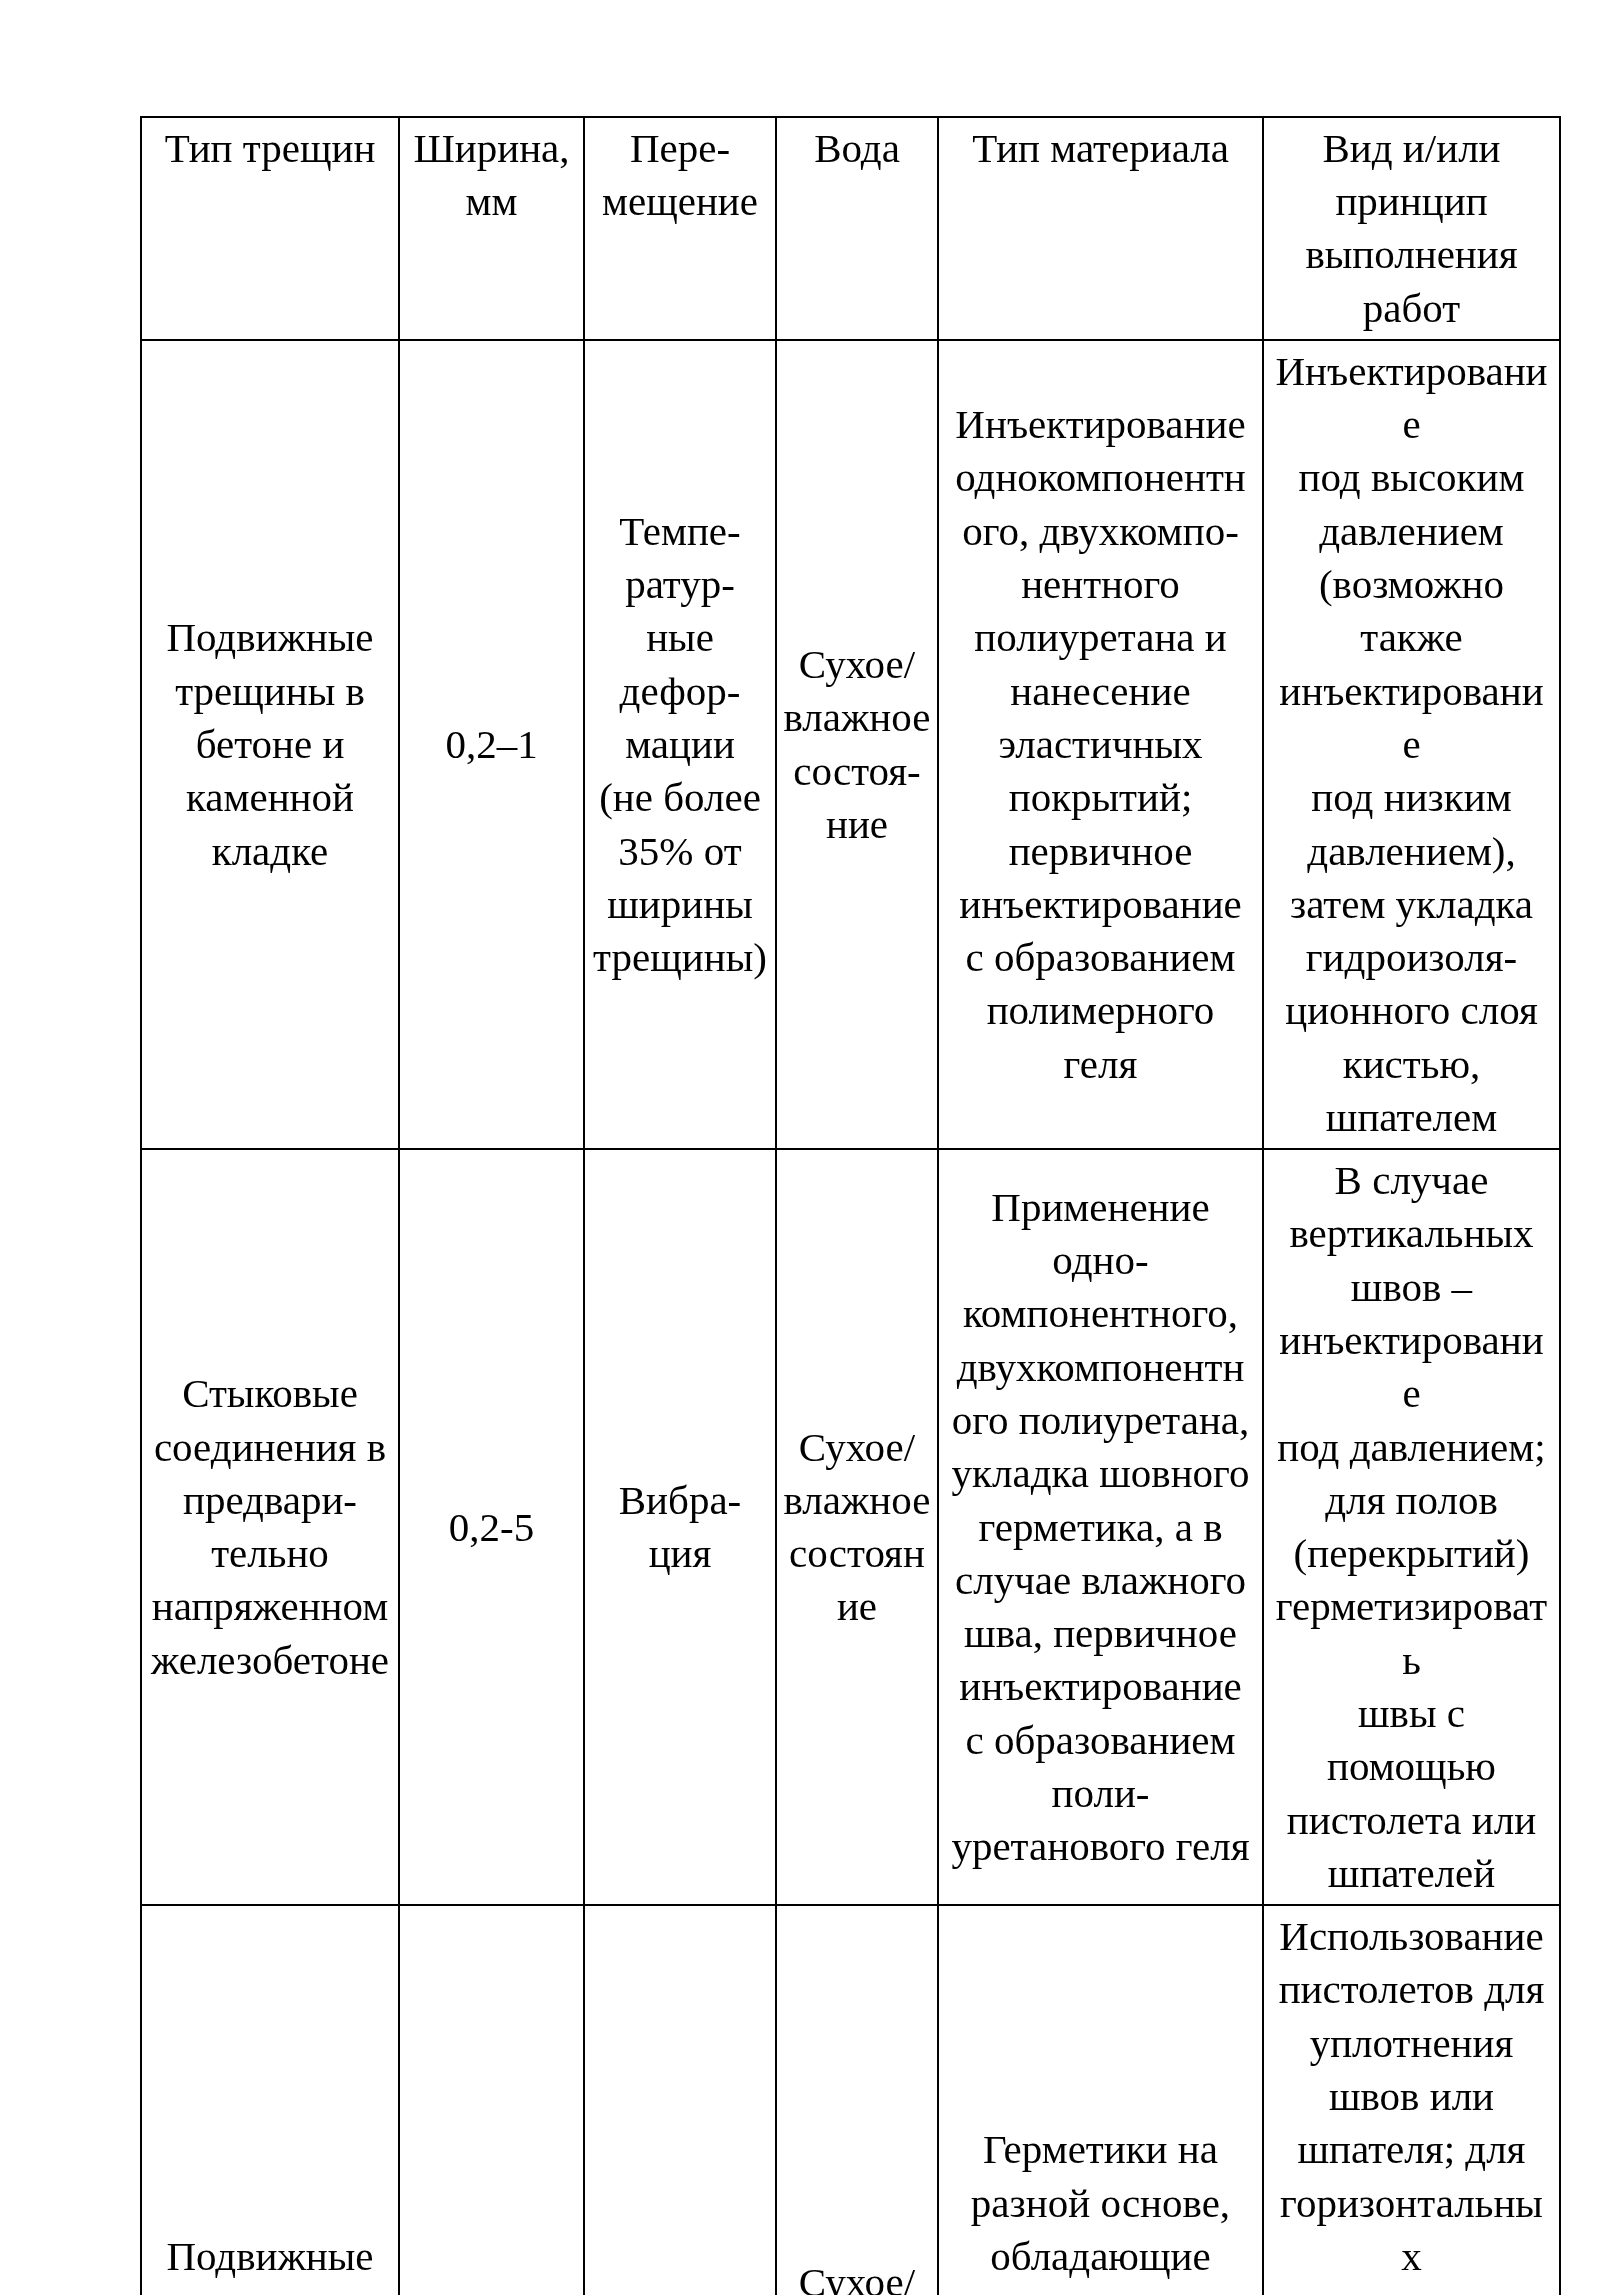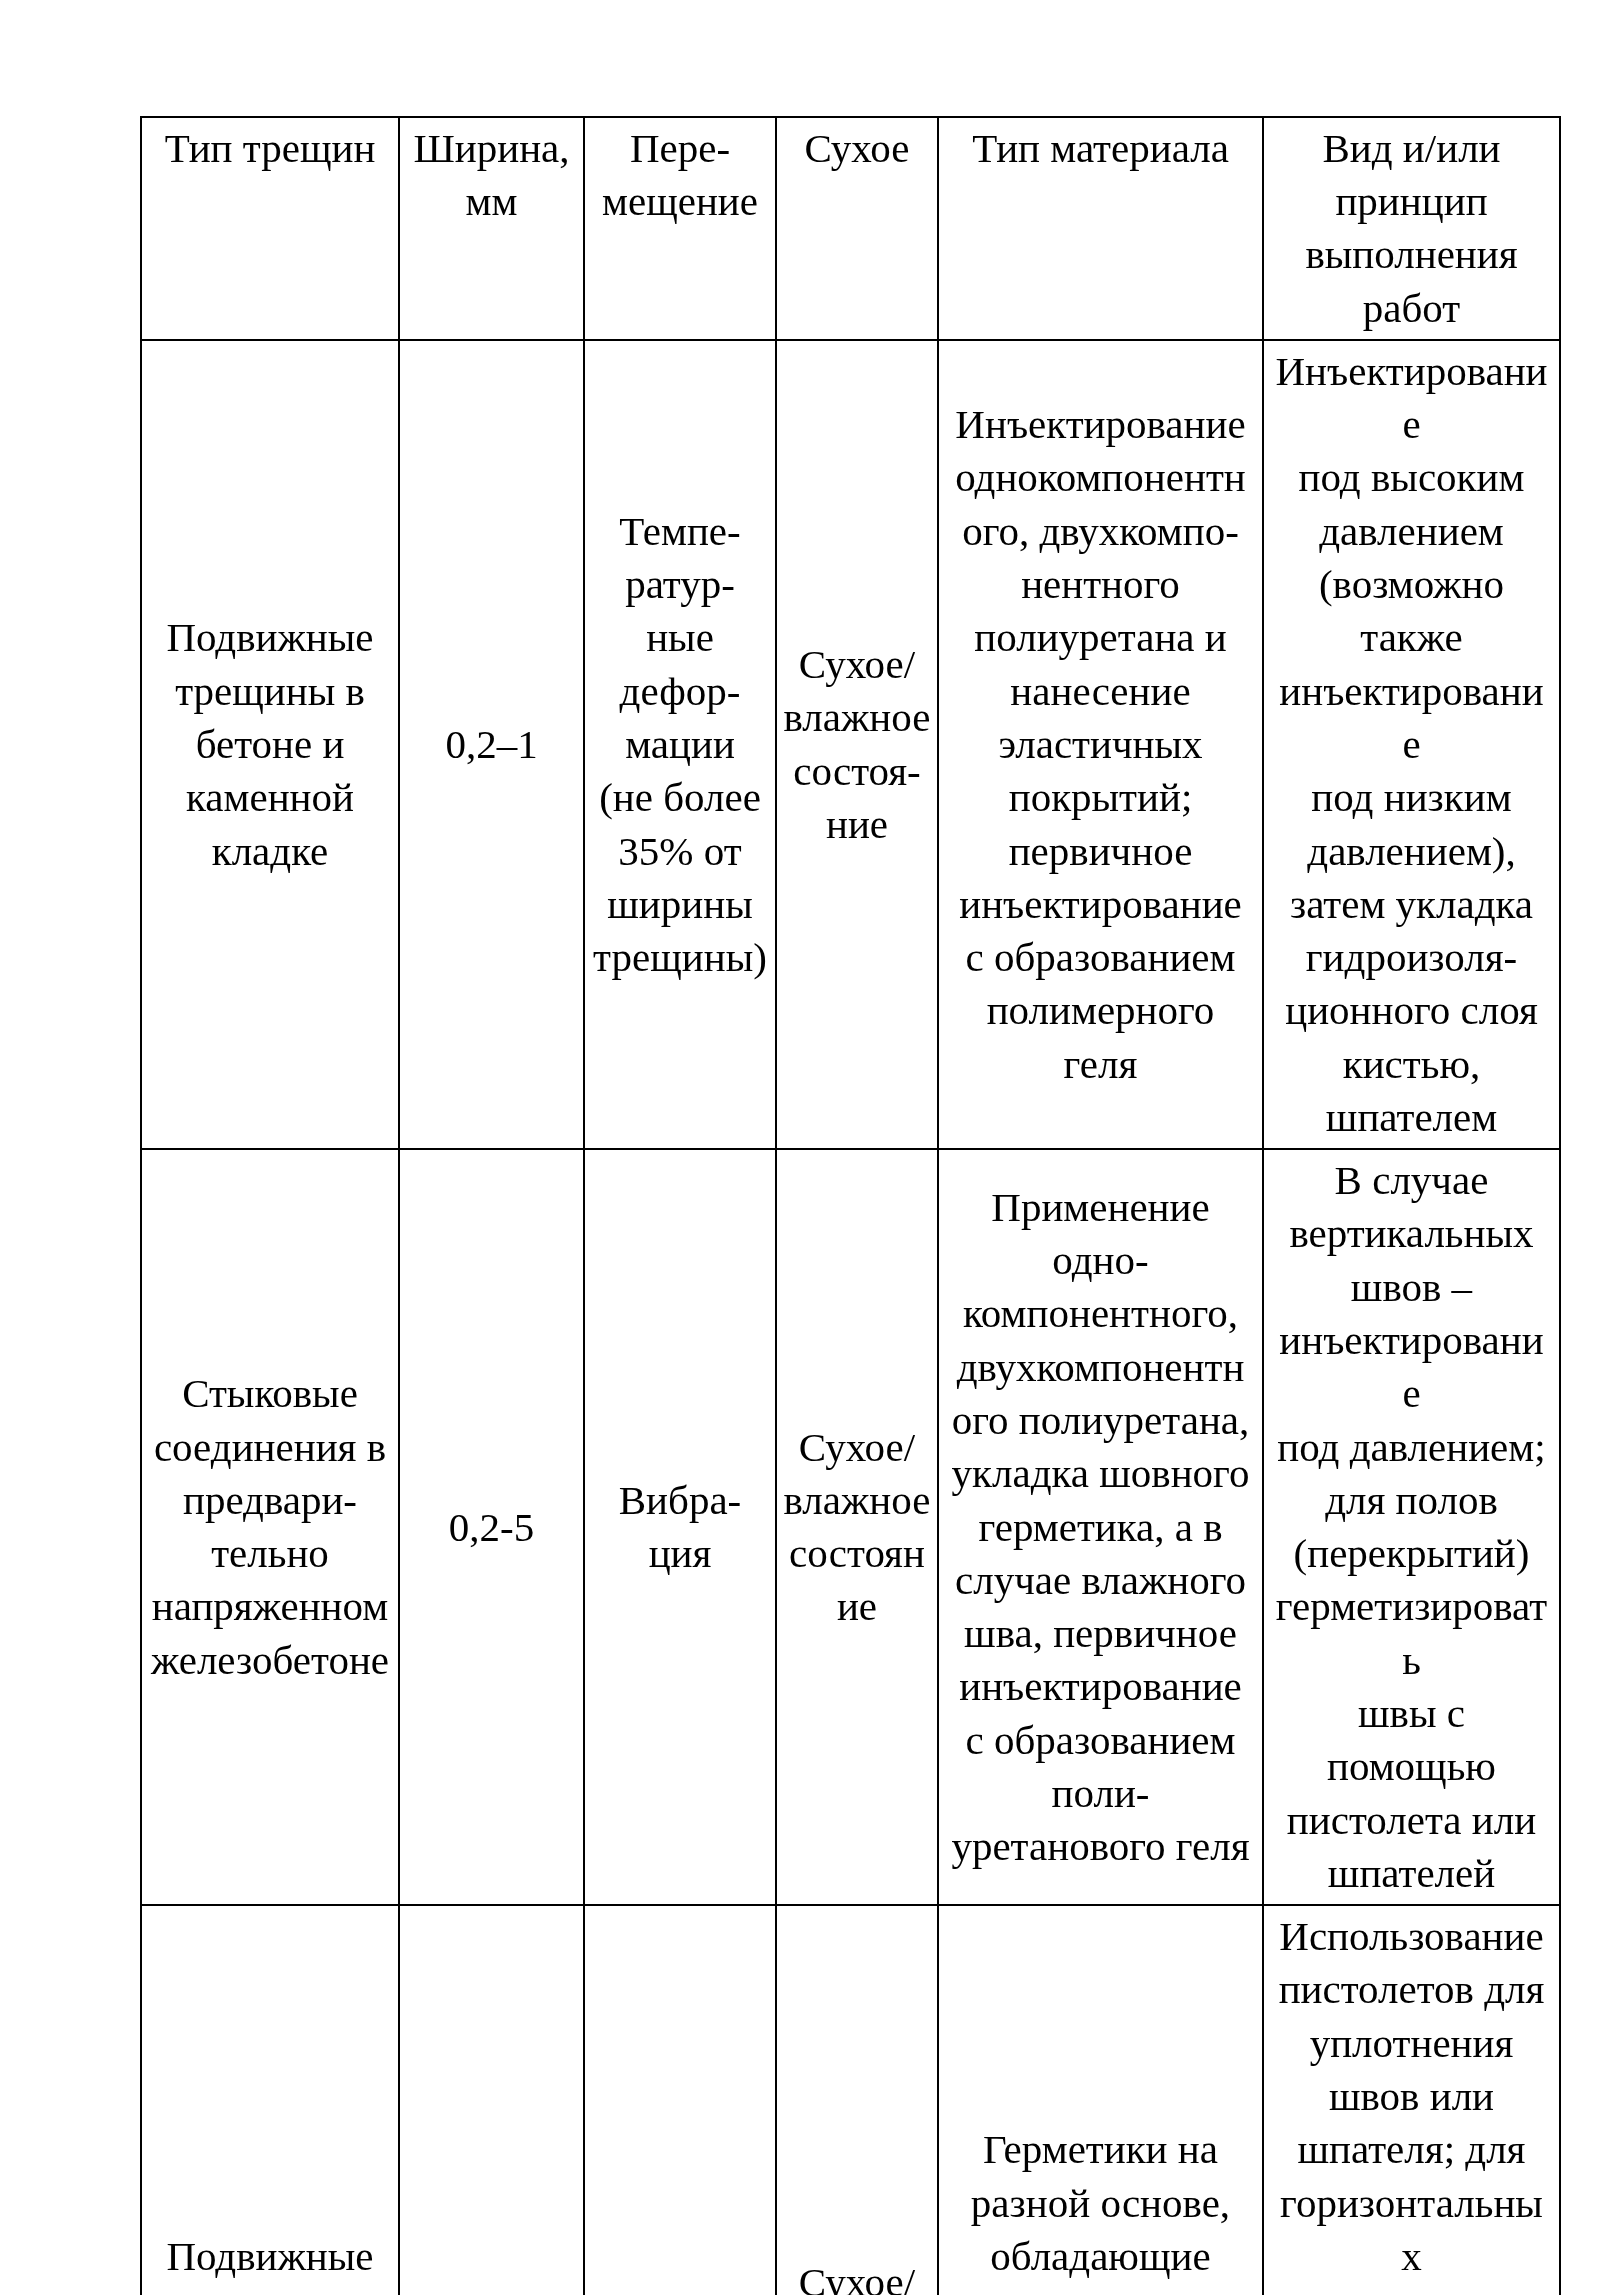--- a/index.html
+++ b/index.html
@@ -66,21 +66,21 @@
         <col class="c5">
         <col class="c6">
     </colgroup>
     <thead>
       <tr>
         <th>Тип трещин</th>
         <th>Ширина,
 мм</th>
         <th>Пере-
 мещение</th>
-        <th>Сухое</th>
+        <th>Вода</th>
         <th>Тип материала</th>
         <th>Вид и/или
 принцип
 выполнения
 работ</th>
       </tr>
     </thead>
     <tbody>
       <tr>
         <td>Подвижные

